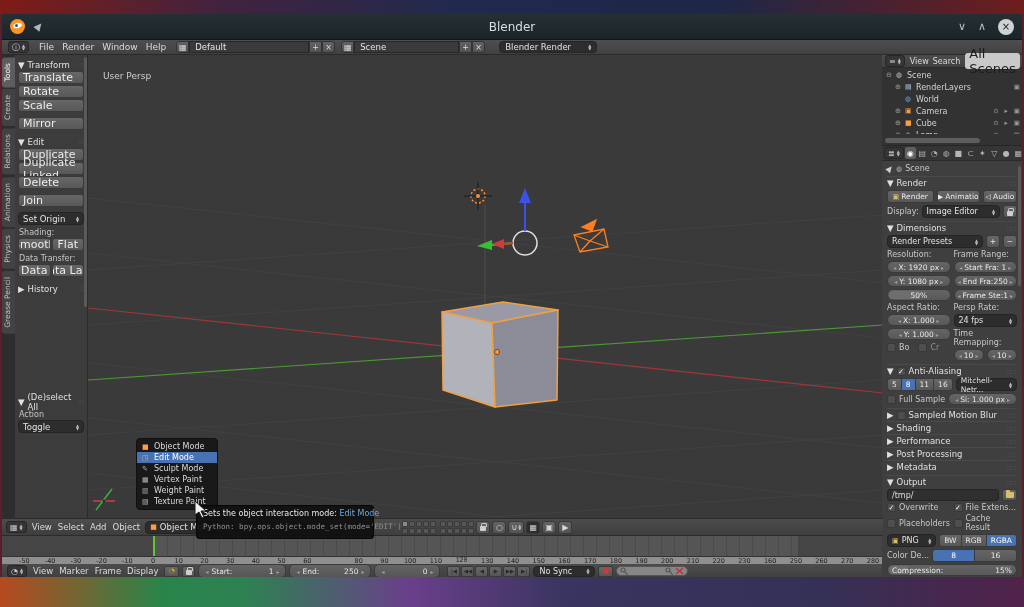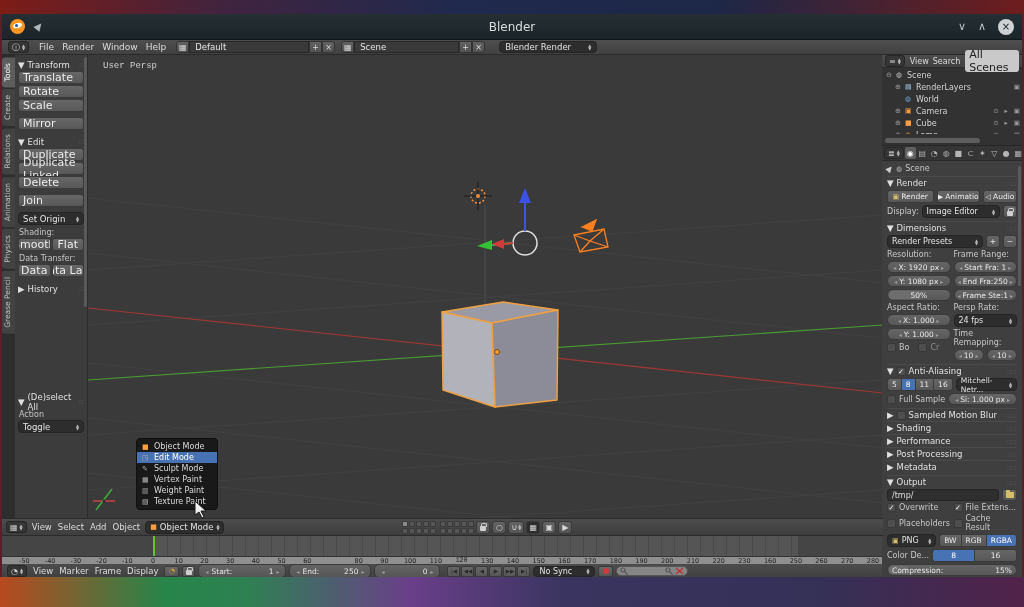--- a/index.html
+++ b/index.html
@@ -59,21 +59,21 @@
   .trow { display:flex; gap:1px; margin-bottom:1px; }
   .trow .tbtn { flex:1; margin-bottom:0; justify-content:center; padding:0 1px; overflow:hidden; white-space:nowrap; }
   .tlabel { color:#c6c6c6; font-size:8px; padding:2px 1px 1px 1px; }
   .tdrop { height:13px; background:#2d2d2d; border:1px solid #242424; border-radius:4px; color:#e2e2e2;
     font-size:8.5px; display:flex; align-items:center; padding:0 4px; margin-bottom:1px; }
   .tdrop .updown { margin-left:auto; }
   .gap4 { height:4px; }
   .shelf-scroll { position:absolute; right:0px; top:2px; width:3px; height:250px; background:#5a5a5a; border-radius:2px; }
 
   .viewport { position:absolute; left:86px; top:0; width:795px; height:463px; background:#3a3a3a; overflow:hidden; }
-  .vp-label { position:absolute; left:15px; top:6px; color:#cfcfcf; font-size:9px;font-family:Liberation Mono, monospace; }
+  .vp-label { position:absolute; left:15px; top:16px; color:#cfcfcf; font-size:9px; }
 
   
   .mode-menu { position:absolute; left:134px; top:398px; width:82px; background:rgba(24,24,24,.97);
     border:1px solid #101010; border-radius:4px; padding:2px 0; z-index:30; }
   .mm-item { height:11px; display:flex; align-items:center; gap:4px; padding:0 5px; color:#dadada; font-size:8px; }
   .mm-item.active { background:#4772b3; color:#fff; }
   .mm-ico { font-size:7px; width:8px; color:#b0b0b0; }
 
   
   .tooltip { position:absolute; left:194px; top:465px; width:178px; height:34px; background:rgba(16,16,16,.95);
@@ -116,21 +116,21 @@
     color:#2a2a2a; font-size:5.5px; display:flex; align-items:center; justify-content:center; }
   .rec-dot { width:6px; height:6px; border-radius:50%; background:#cc3a3a; }
   .keyfield { height:10px; width:72px; background:#868686; border:1px solid #555; border-radius:5px; display:flex; align-items:center; padding:0 3px; gap:2px; }
 
   
   .right-col { position:absolute; left:880px; top:15px; width:140px; height:522px; background:#404040; }
   .outliner { position:absolute; left:0; top:0; width:140px; height:91px; background:#323232; border-bottom:1px solid #262626; }
   .out-header { height:13px; background:linear-gradient(#4c4c4c,#414141); border-bottom:1px solid #2c2c2c;
     display:flex; align-items:center; gap:3px; padding:0 3px; }
   .out-header .menu-item { font-size:8px; padding:0 2px; }
-  .light-pill { background:#c9c9c9; color:#1e1e1e; font-size:11px; border-radius:3px; height:22px; display:flex; align-items:center; padding:0 4px; }
+  .light-pill { background:#c9c9c9; color:#1e1e1e; font-size:13px; border-radius:3px; height:16px; display:flex; align-items:center; padding:0 4px; }
   .out-rows { padding:1px 2px; overflow:hidden; height:66px; }
   .orow { height:12px; display:flex; align-items:center; gap:3px; font-size:8px; color:#d2d2d2; }
   .orow .disc { color:#9a9a9a; font-size:7px; width:7px; }
   .orow .oico { font-size:7px; width:8px; }
   .orow .rico { color:#9a9a9a; font-size:6.5px; margin-left:3px; }
   .orow .spacer { flex:1; }
   .out-scroll { position:absolute; left:3px; bottom:2px; width:95px; height:5px; background:#5d5d5d; border-radius:3px; }
 
   .properties { position:absolute; left:0; top:91px; width:140px; height:431px; background:#3f3f40; overflow:hidden; }
   .prop-tabs { height:15px; background:#353535; border-bottom:1px solid #2a2a2a; display:flex; align-items:center; gap:1px; padding:0 2px; }
@@ -391,20 +391,24 @@
       <div class="mm-item">
         <span class="mm-ico">▥</span>
         <span>Weight Paint</span>
       </div>
       <div class="mm-item">
         <span class="mm-ico">▨</span>
         <span>Texture Paint</span>
       </div>
     </div>
 
+  <div class="tooltip">
+    <div class="tt1"><span>Sets the object interaction mode: </span><span class="hl">Edit Mode</span></div>
+    <div class="tt2">Python: bpy.ops.object.mode_set(mode='EDIT')</div>
+  </div>
   <svg class="cursor" width="13" height="19">
     <polygon points="1,1 1,15 5,12 8,18 10,17 7,11 12,11" fill="#f0f0f0" stroke="#1a1a1a" stroke-width="1"></polygon>
   </svg>
 
   <div class="v3d-header">
     <div class="ed-icon">
         <span>▦</span>
         <span class="updown">
           <span>▲</span>
           <span>▼</span>

